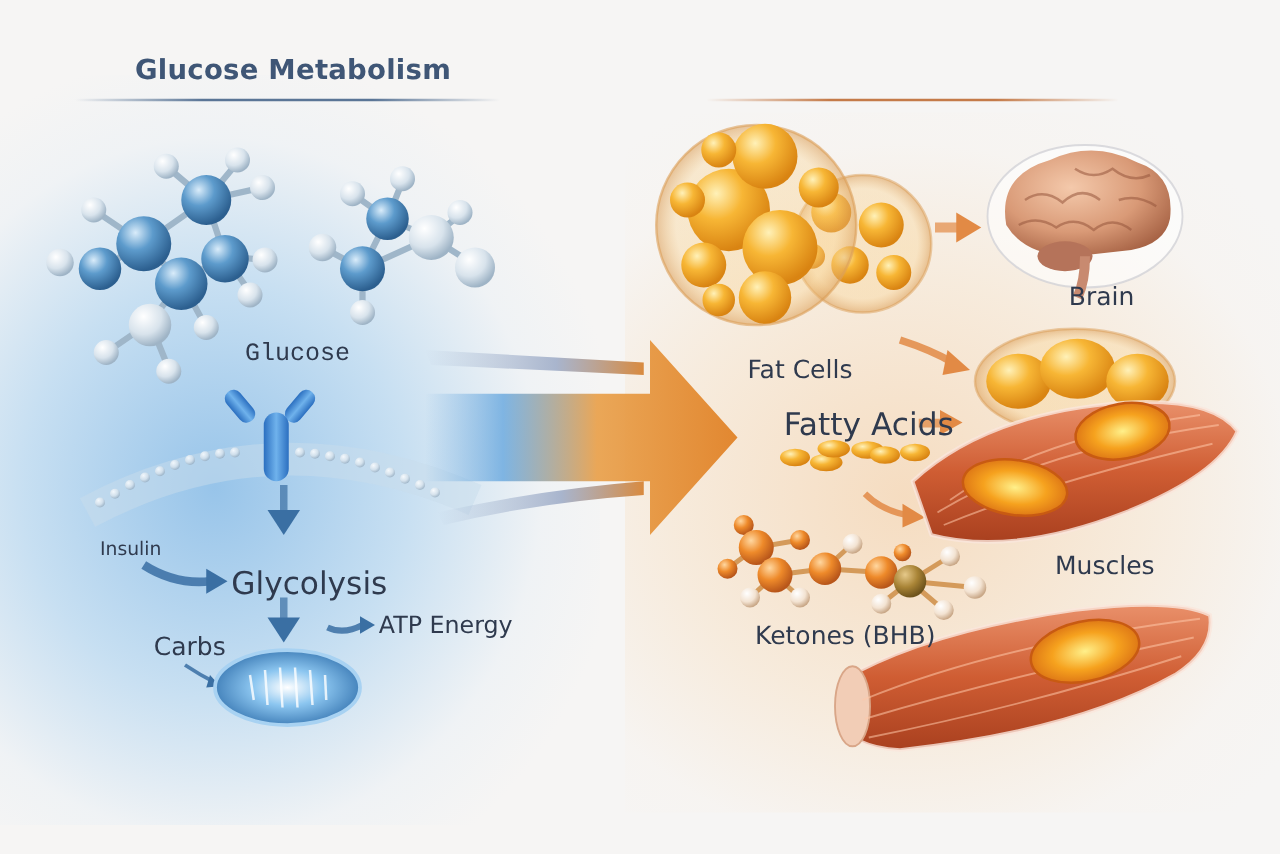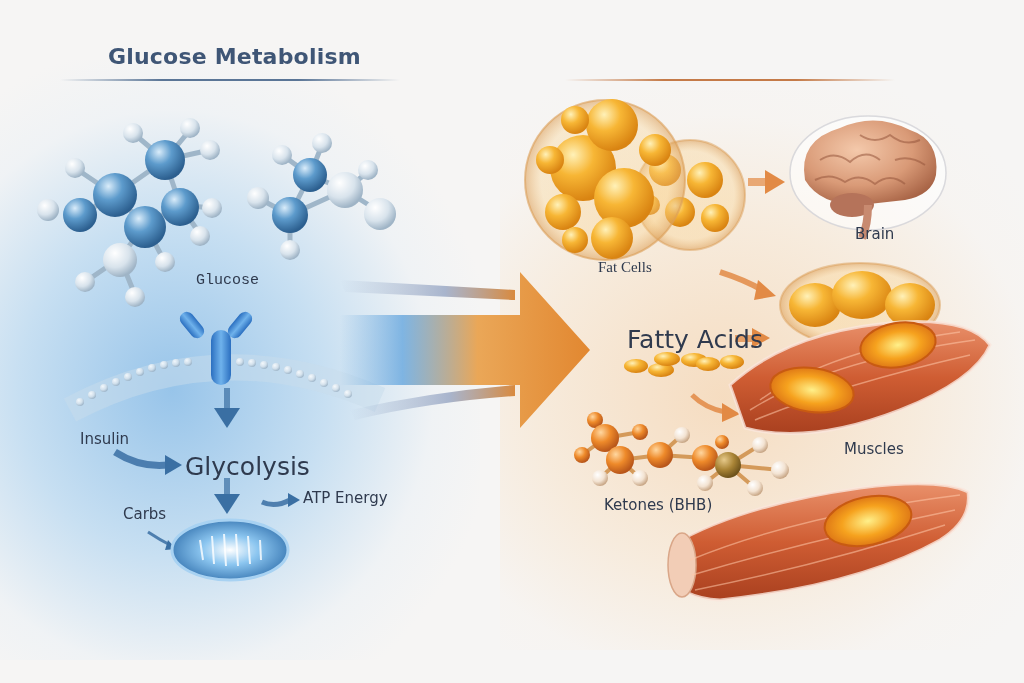--- a/index.html
+++ b/index.html
@@ -19,21 +19,21 @@
   }
   .title {
     position: absolute; top: 44px; font-size: 22px; font-weight: bold; letter-spacing: 0.2px;
   }
   .title.glucose { left: 108px; color: #3f5676; }
   .title.fat { left: 630px; color: #b8683a; }
   .title-rule { position: absolute; top: 79px; height: 2px; }
   .title-rule.glucose { left: 60px; width: 340px; background: linear-gradient(90deg, rgba(63,86,118,0), #5a7596 30%, #5a7596 70%, rgba(63,86,118,0)); }
   .title-rule.fat { left: 565px; width: 330px; background: linear-gradient(90deg, rgba(184,104,58,0), #c47a48 30%, #c47a48 70%, rgba(184,104,58,0)); }
 
-  .label { position: absolute; font-size: 15px; color: #2f3a4e; white-space: nowrap; }
+  .label { position: absolute; font-size: 20px; color: #2f3a4e; white-space: nowrap; }
   .label.big { font-size: 25px; }
 
   svg { position: absolute; left: 0; top: 0; }
 </style>
 </head>
 <body>
 
 <div class="canvas">
   <div class="bg-left"></div>
   <div class="bg-right"></div>
@@ -351,21 +351,21 @@
     </g>
   </svg>
 
   <div class="title glucose">Glucose Metabolism</div>
   <div class="title-rule glucose"></div>
   <div class="title-rule fat"></div>
 
   <div class="label" style="left:196px; top:272px;font-family:Liberation Mono, monospace;">Glucose</div>
   <div class="label" style="left:80px; top:430px; font-size:15px;">Insulin</div>
   <div class="label big" style="left:185px; top:452px;">Glycolysis</div>
-  <div class="label big" style="left:303px; top:489px; font-size:15px;text-align:center;">ATP Energy</div>
+  <div class="label big" style="left:303px; top:489px; font-size:19px;text-align:center;">ATP Energy</div>
   <div class="label" style="left:123px; top:505px;">Carbs</div>
 
-  <div class="label" style="left:598px; top:259px;font-family:Liberation Serif, serif;">Fat Cells</div>
+  <div class="label" style="left:598px; top:283px;">Fat Cells</div>
   <div class="label" style="left:855px; top:225px;">Brain</div>
   <div class="label big" style="left:627px; top:325px;">Fatty Acids</div>
   <div class="label" style="left:844px; top:440px;">Muscles</div>
   <div class="label" style="left:604px; top:496px;text-align:right;">Ketones (BHB)</div>
 </div>
 
 </body></html>

